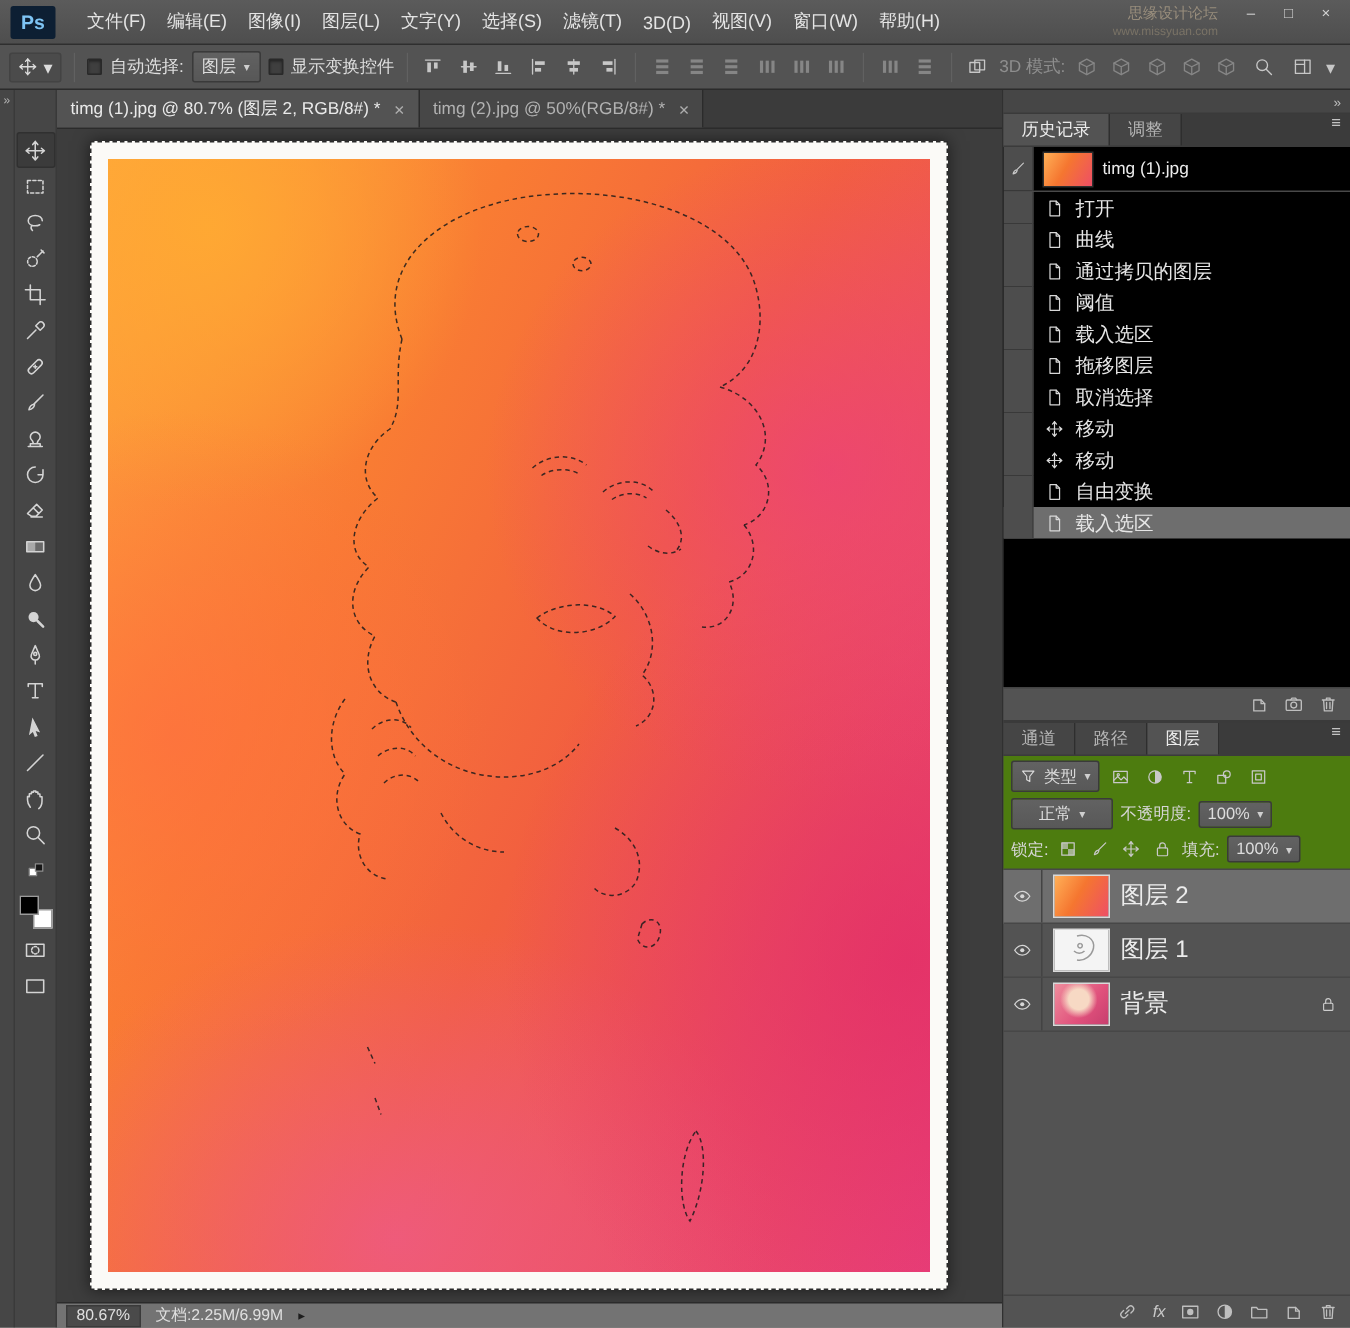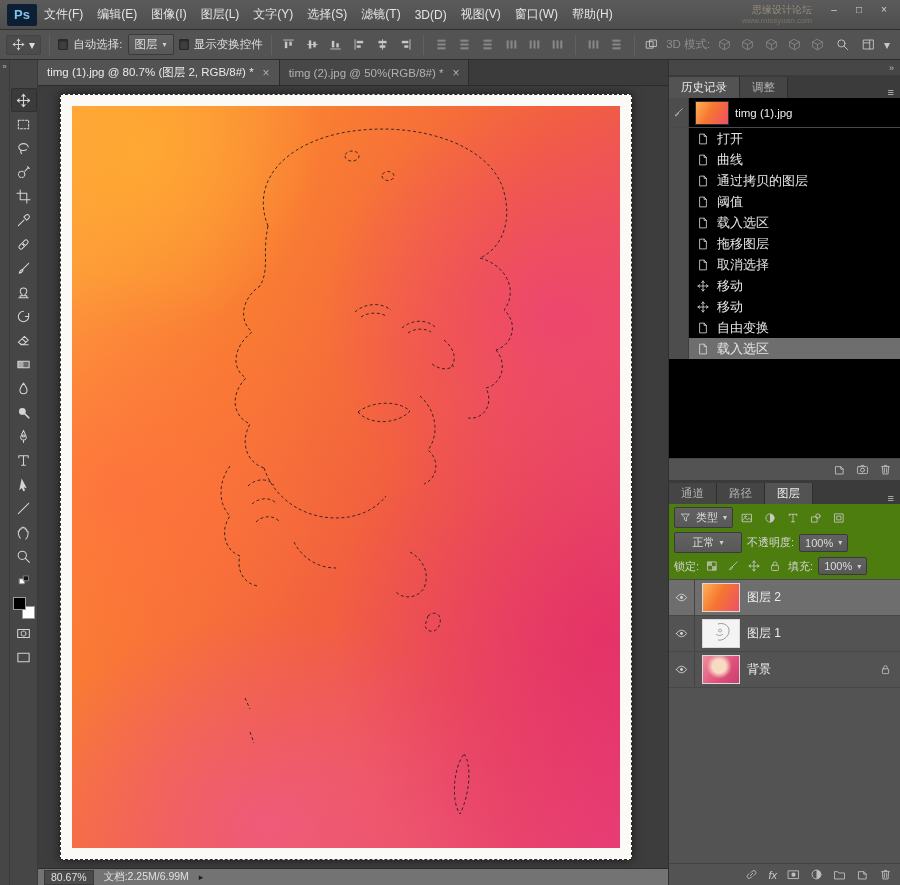--- a/index.html
+++ b/index.html
@@ -3,21 +3,21 @@
 <meta charset="utf-8">
 <style>
 *{box-sizing:border-box;margin:0;padding:0}
 html,body{width:900px;height:885px;overflow:hidden;background:#535353;
 font-family:"Liberation Sans","DejaVu Sans",sans-serif;font-size:12px;color:#dcdcdc}
 svg.ic{fill:none;stroke:currentColor;stroke-width:1.1;stroke-linecap:round;stroke-linejoin:round;display:block}
 .i15{width:15px;height:15px}.i13{width:13px;height:13px}.i12{width:12px;height:12px}.i11{width:11px;height:11px}
 
 
 .titlebar{height:30px;display:flex;align-items:center;background:linear-gradient(#5b5b5b,#4e4e4e);border-bottom:1px solid #2f2f2f;padding:0 4px}
-.ps-logo{width:30px;height:22px;background:#0d1f33;color:#7ec4f4;font-weight:bold;font-size:13px;display:flex;align-items:center;justify-content:center;border-radius:2px;margin:0 0 0 3px}
+.ps-logo{width:30px;height:22px;background:#0d1f33;color:#7ec4f4;font-weight:bold;font-size:13px;display:flex;align-items:center;justify-content:center;border-radius:2px;margin:0 14px 0 3px}
 .menu-item{padding:4px 7px;color:#e4e4e4;white-space:nowrap;cursor:default}
 .watermark{margin-left:auto;text-align:right;line-height:1.15;padding-right:10px}
 .watermark .w1{font-size:10px;color:#988d7c}
 .watermark .w2{font-size:8px;color:#7a7366}
 .winbtns{display:flex;align-items:flex-start;gap:1px;align-self:flex-start;padding-top:2px}
 .winbtn{width:24px;height:15px;display:flex;align-items:center;justify-content:center;color:#d3d3d3;font-size:10px}
 
 
 .optionsbar{height:30px;display:flex;align-items:center;background:#535353;border-bottom:1px solid #2b2b2b;padding:0 6px;gap:5px}
 .tool-preview{display:flex;align-items:center;gap:4px;padding:2px 5px;border:1px solid #434343;border-radius:2px;background:#4b4b4b;color:#dcdcdc}
@@ -61,21 +61,21 @@
 .ants{position:absolute;inset:0}
 .ants path{fill:none;stroke:#1b1b1b;stroke-width:1;stroke-dasharray:3 2.5;opacity:.85}
 .statusbar{height:17px;background:#737373;border-top:1px solid #2b2b2b;display:flex;align-items:center;font-size:10.5px;color:#e0e0e0;gap:10px;padding:0 6px}
 .zoomfield{background:#4a4a4a;border:1px solid #3a3a3a;padding:0 6px;line-height:13px}
 .st-arrow{color:#1d1d1d;font-size:9px}
 
 
 .rightpanel{width:232px;background:#535353;border-left:1px solid #303030;display:flex;flex-direction:column}
 .collapse-row{height:16px;background:#464646;display:flex;justify-content:flex-end;align-items:center;padding-right:6px;border-bottom:1px solid #3a3a3a}
 .collapse-row .chev{font-size:9px;color:#bdbdbd}
-.ptabs{height:22px;background:#3b3b3b;display:flex;align-items:flex-end}
+.ptabs{height:22px;background:#3b3b3b;display:flex;}
 .ptab{height:21px;display:flex;align-items:center;padding:0 12px;font-size:11.5px;border-right:1px solid #2e2e2e}
 .ptab.active{background:#535353;color:#ececec}
 .ptab.inactive{background:#454545;color:#b5b5b5}
 .pmenu{margin-left:auto;padding:0 6px;color:#c3c3c3;font-size:11px}
 .history-body{height:360px;background:#000000;overflow:hidden}
 .hsnap{height:30px;display:flex;align-items:center;gap:6px;border-bottom:1px solid #494949}
 .hwell{width:20px;align-self:stretch;background:#4d4d4d;border-right:1px solid #404040;display:flex;align-items:center;justify-content:center;color:#c9c9c9;flex:none}
 .hthumb{width:34px;height:24px;border:1px solid #2e2e2e;background:linear-gradient(120deg,#ffb057,#f57630 45%,#ee4f66 100%)}
 .hname{font-size:11.5px;color:#ececec}
 .hrow{height:21px;display:flex;align-items:center;gap:6px}
@@ -92,21 +92,21 @@
 .locklbl{font-size:11px;color:#d6d6d6;white-space:nowrap}
 .lockic{width:16px;height:16px;display:flex;align-items:center;justify-content:center;color:#c9c9c9}
 .layerlist{background:#535353}
 .layer{height:36px;display:flex;align-items:center;border-bottom:1px solid #474747}
 .layer.sel{background:#6e6e6e}
 .eyewell{width:26px;align-self:stretch;border-right:1px solid #434343;display:flex;align-items:center;justify-content:center;color:#d6d6d6;flex:none}
 .lthumb{width:36px;height:27px;margin:0 8px;outline:1px solid #d9d9d9;flex:none}
 .lthumb.orange{background:linear-gradient(120deg,#ffb057,#f57630 45%,#ee4f66 100%)}
 .lthumb.sketch{background:#f4f4f4}
 .lthumb.photo{background:radial-gradient(circle at 45% 38%,#f7d9c4 0 26%,transparent 48%),linear-gradient(130deg,#ef8d9c,#e0517c 60%,#c73e6e)}
-.lname{font-size:12px;color:#ececec;flex:1}
+.lname{font-size:16px;color:#ececec;flex:1}
 .llock{padding-right:9px;color:#cdcdcd}
 .rp-spacer{flex:1;background:#535353}
 .fxtext{font-size:11px;font-style:italic;color:#c9c9c9}
 </style>
 </head>
 <body>
 
 <svg width="0" height="0" style="position:absolute">
 <defs>
 <symbol id="s-move" viewBox="0 0 16 16">

